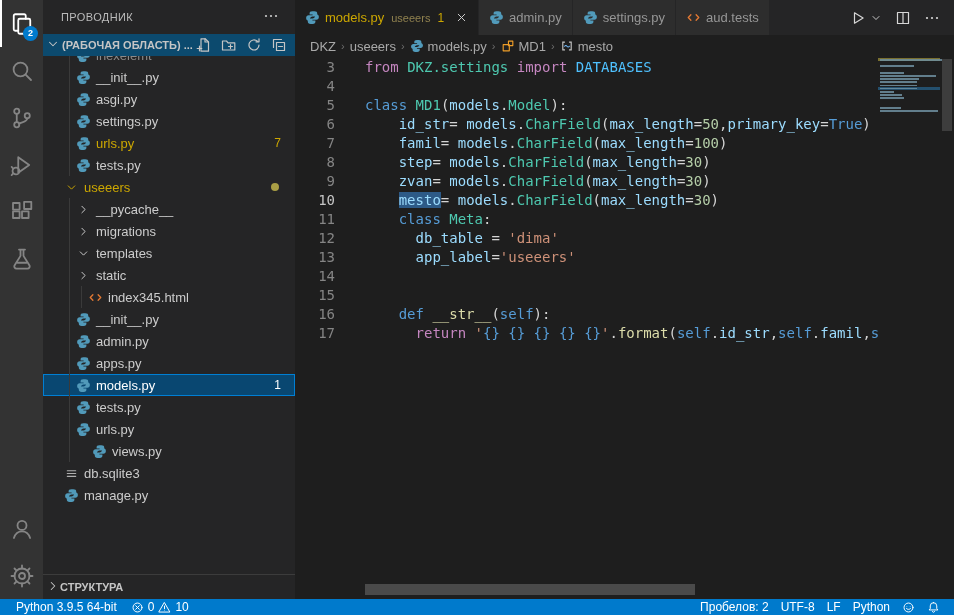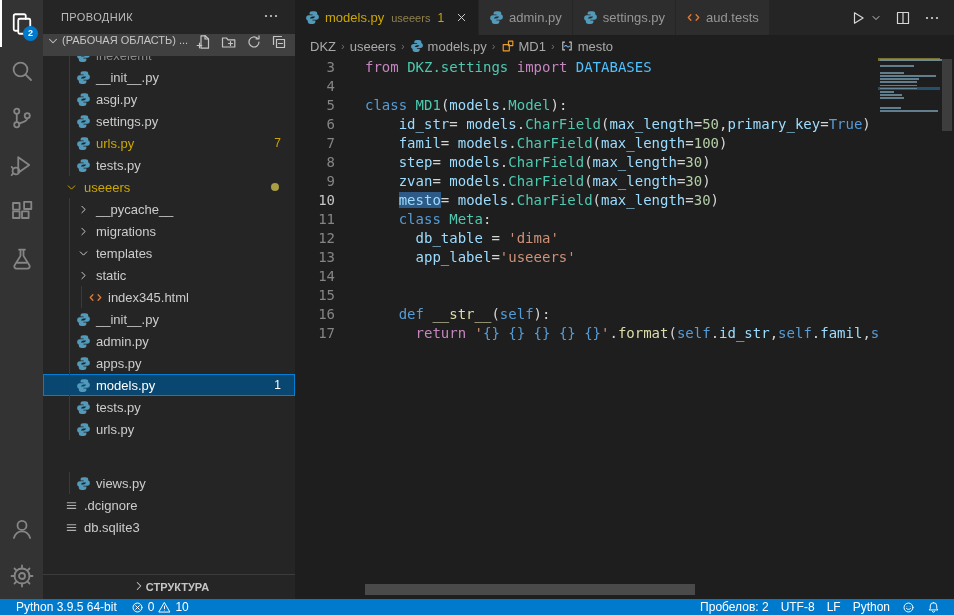--- a/index.html
+++ b/index.html
@@ -14,38 +14,38 @@
   .ab-item{position:relative;width:43px;height:47px;display:flex;align-items:center;justify-content:center;
     color:#858585;}
   .ab-item.active{color:#ffffff;box-shadow:inset 2px 0 0 #ffffff;}
   .ab-badge{position:absolute;right:5px;bottom:6px;min-width:15px;height:15px;border-radius:50%;
     background:#007acc;color:#fff;font-size:9px;line-height:15px;text-align:center;font-weight:700;}
 
   
   .sidebar{position:absolute;left:43px;top:0;width:252px;height:599px;background:#252526;color:#cccccc;overflow:hidden;}
   .sb-title{height:34px;display:flex;align-items:center;padding-left:18px;font-size:11px;color:#bbbbbb;letter-spacing:.4px;}
   .sb-title .more{margin-left:auto;padding-right:16px;color:#cccccc;}
-  .ws-head{position:relative;z-index:3;background:#404040;height:22px;display:flex;
-    font-size:11px;font-weight:400;color:#c5c5c5;padding:0 8px 0 3px;}
+  .ws-head{position:relative;z-index:3;background:#0c4a6e;height:22px;display:flex;align-items:center;
+    font-size:11px;font-weight:700;color:#c5c5c5;padding:0 8px 0 3px;}
   .ws-head .lbl{margin-left:2px;white-space:nowrap;overflow:hidden;}
   .ws-actions{margin-left:auto;display:flex;gap:9px;color:#c5c5c5;}
   .tree{position:relative;z-index:1;}
   .row{position:relative;height:22px;display:flex;align-items:center;font-size:13px;color:#cccccc;white-space:nowrap;}
   .row.clipped{margin-top:-12px;}
   .row .guide{position:absolute;top:0;bottom:0;width:1px;background:#3a3a3a;}
   .row .twisty{width:16px;flex:none;display:flex;justify-content:center;color:inherit;}
   .row .ficon{width:16px;height:16px;flex:none;margin-right:5px;display:flex;align-items:center;justify-content:center;}
   .row.warn{color:#cca700;}
   .row.strike .lbl{text-decoration:line-through;color:#8a8a8a;}
   .row.selected{background:#094771;outline:1px solid #007fd4;outline-offset:-1px;color:#ffffff;}
   .row .badge{margin-left:auto;margin-right:14px;font-size:12px;}
   .row.warn .badge{color:#cca700;}
   .row .dot{margin-left:auto;margin-right:16px;width:8px;height:8px;border-radius:50%;background:#a99e45;}
   .structure{position:absolute;left:0;right:0;bottom:0;height:24px;background:#252526;border-top:1px solid #3c3c3c;
-    display:flex;align-items:center;font-size:11px;font-weight:700;color:#c5c5c5;padding-left:3px;justify-content:center;}
+    display:flex;align-items:center;font-size:11px;font-weight:700;color:#c5c5c5;padding-left:3px;}
 
   
   .main{position:absolute;left:295px;top:0;width:659px;height:599px;}
   .tabbar{height:35px;background:#252526;display:flex;align-items:stretch;}
   .tab{display:flex;align-items:center;gap:5px;padding:0 10px;font-size:13px;background:#2d2d2d;color:#969696;
     border-right:1px solid #252526;}
   .tab.active{background:#1e1e1e;color:#cccccc;}
   .tab.warn .t-label,.tab.warn .t-badge{color:#cca700;}
   .tab .t-desc{font-size:11px;opacity:.75;margin-left:2px;color:#b5a25f;}
   .tab .t-badge{font-size:12px;margin-left:2px;}
@@ -379,45 +379,46 @@
         <div class="row" style="padding-left: 32px;">
           <span class="guide" style="left: 26px;"></span>
           <span class="ficon" style="display: inline-flex; align-items: center;">
             <svg width="15" height="15" viewBox="0 0 16 16">
               <path fill="#519aba" d="M7.9 1.2c-2.3 0-3 1-3 2.2v1.5h3.2v.7H3.8c-1.4 0-2.6 1.1-2.6 2.9s1.1 2.9 2.6 2.9h1.5V9.7c0-1.5 1.3-2.7 2.8-2.7h2.8c1.2 0 2.1-1 2.1-2.1V3.4c0-1.2-.8-2.2-3.1-2.2z"></path>
               <path fill="#519aba" d="M8.1 14.8c2.3 0 3-1 3-2.2v-1.5H7.9v-.7h4.3c1.4 0 2.6-1.1 2.6-2.9S13.7 4.6 12.2 4.6h-1.5v1.7c0 1.5-1.3 2.7-2.8 2.7H5.1C3.9 9 3 10 3 11.1v1.5c0 1.2.8 2.2 3.1 2.2z"></path>
             </svg>
           </span>
           <span class="lbl">urls.py</span>
         </div>
-        <div class="row" style="padding-left: 32px; margin-top: 32px;">
+        <div class="row" style="padding-left: 48px;">
           <span class="guide" style="left: 26px;"></span>
           <span class="ficon" style="display: inline-flex; align-items: center;">
             <svg width="15" height="15" viewBox="0 0 16 16">
               <path fill="#519aba" d="M7.9 1.2c-2.3 0-3 1-3 2.2v1.5h3.2v.7H3.8c-1.4 0-2.6 1.1-2.6 2.9s1.1 2.9 2.6 2.9h1.5V9.7c0-1.5 1.3-2.7 2.8-2.7h2.8c1.2 0 2.1-1 2.1-2.1V3.4c0-1.2-.8-2.2-3.1-2.2z"></path>
               <path fill="#519aba" d="M8.1 14.8c2.3 0 3-1 3-2.2v-1.5H7.9v-.7h4.3c1.4 0 2.6-1.1 2.6-2.9S13.7 4.6 12.2 4.6h-1.5v1.7c0 1.5-1.3 2.7-2.8 2.7H5.1C3.9 9 3 10 3 11.1v1.5c0 1.2.8 2.2 3.1 2.2z"></path>
             </svg>
           </span>
           <span class="lbl">views.py</span>
         </div>
         <div class="row" style="padding-left: 20px;">
           <span class="ficon" style="display: inline-flex; align-items: center;">
             <svg width="15" height="15" viewBox="0 0 16 16" stroke="#b0b0b0" stroke-width="1.2" stroke-linecap="round">
               <path d="M3.5 5h9M3.5 8h9M3.5 11h9"></path>
             </svg>
           </span>
-          <span class="lbl">.dcignore</span>
+          <span class="lbl">db.sqlite3</span>
         </div>
         <div class="row" style="padding-left: 20px;">
           <span class="ficon" style="display: inline-flex; align-items: center;">
-            <svg width="15" height="15" viewBox="0 0 16 16" stroke="#b0b0b0" stroke-width="1.2" stroke-linecap="round">
-              <path d="M3.5 5h9M3.5 8h9M3.5 11h9"></path>
-            </svg>
-          </span>
-          <span class="lbl">db.sqlite3</span>
+            <svg width="15" height="15" viewBox="0 0 16 16">
+              <path fill="#519aba" d="M7.9 1.2c-2.3 0-3 1-3 2.2v1.5h3.2v.7H3.8c-1.4 0-2.6 1.1-2.6 2.9s1.1 2.9 2.6 2.9h1.5V9.7c0-1.5 1.3-2.7 2.8-2.7h2.8c1.2 0 2.1-1 2.1-2.1V3.4c0-1.2-.8-2.2-3.1-2.2z"></path>
+              <path fill="#519aba" d="M8.1 14.8c2.3 0 3-1 3-2.2v-1.5H7.9v-.7h4.3c1.4 0 2.6-1.1 2.6-2.9S13.7 4.6 12.2 4.6h-1.5v1.7c0 1.5-1.3 2.7-2.8 2.7H5.1C3.9 9 3 10 3 11.1v1.5c0 1.2.8 2.2 3.1 2.2z"></path>
+            </svg>
+          </span>
+          <span class="lbl">manage.py</span>
         </div>
       </div>
     <div class="structure">
       <span id="st-chevron"><svg width="14" height="14" viewBox="0 0 16 16" fill="none" stroke="currentColor" stroke-width="1.2" stroke-linecap="round" stroke-linejoin="round">
             <path d="M6 4l4 4-4 4"></path>
           </svg></span>
       <span>СТРУКТУРА</span>
     </div>
   </div>
 

